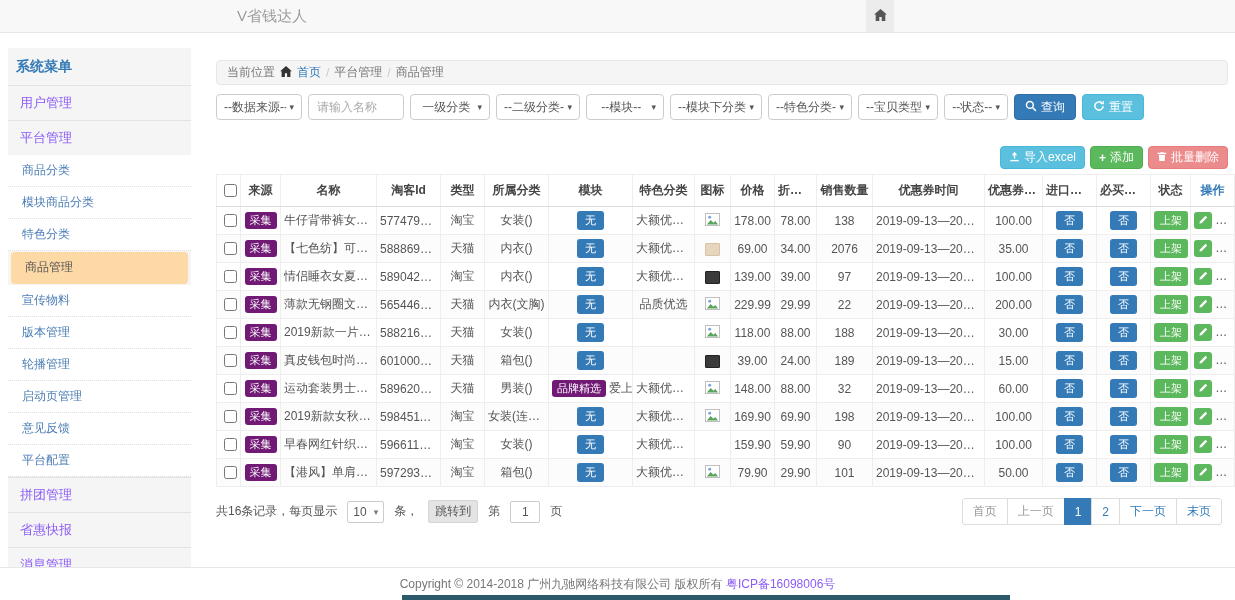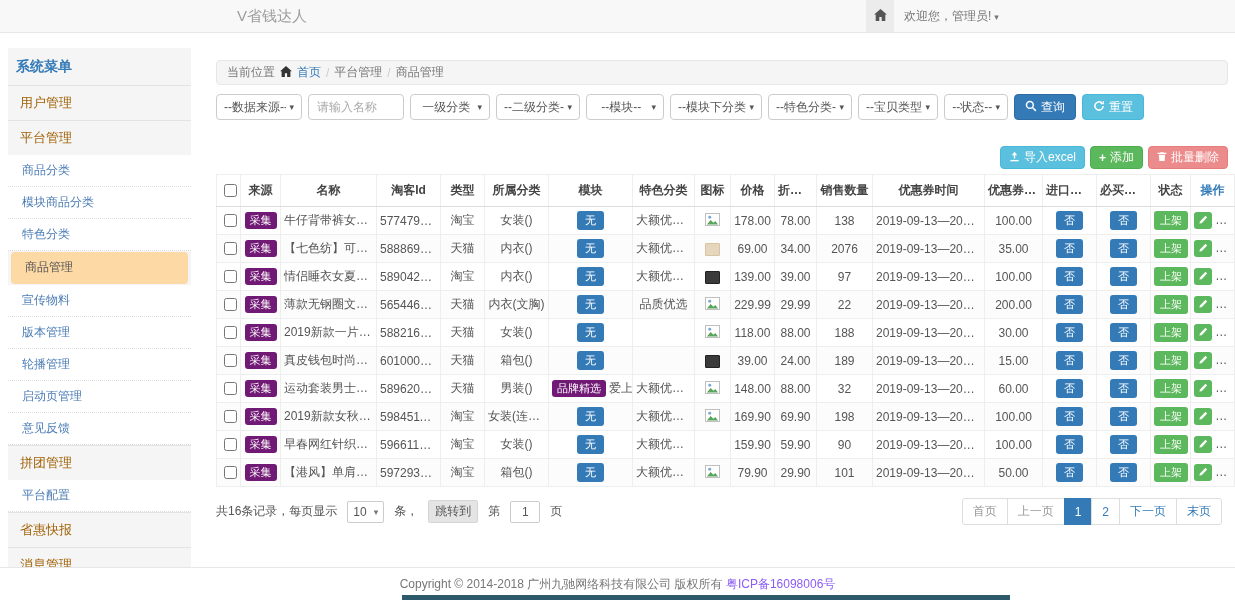--- a/index.html
+++ b/index.html
@@ -15,21 +15,21 @@
   .brand { position:absolute; left:237px; top:0; line-height:32px; font-size:15px; color:#9d9d9d; }
   .home-box { position:absolute; left:866px; top:0; width:28px; height:32px;
     background:#ececec; display:flex; align-items:center; justify-content:center; cursor:pointer; }
   .welcome { position:absolute; left:904px; top:0; line-height:32px; color:#777; cursor:pointer; }
   .caret { font-size:9px; color:#777; margin-left:3px; }
   
   .sidebar { position:absolute; left:8px; top:48px; width:183px; height:520px;
     background:#f5f5f5; overflow:hidden; }
   .sidebar-title { color:#337ab7; font-weight:bold; font-size:14px; padding:10px 8px 9px 8px; }
   .side-item { cursor:pointer; }
-  .side-item.top { background:#f5f5f5; color:#a16207; font-size:13px; padding:8px 12px;
+  .side-item.top { background:#f5f5f5; color:#8b5cf6; font-size:13px; padding:8px 12px;
     border-top:1px solid #e3e3e3; }
   .side-item.sub { background:#fff; color:#4a7cb5; font-size:12px; padding:7px 12px 7px 14px;
     border-bottom:1px dotted #ddd; }
   .side-item.sub.active { background:#fdd9a6; border-radius:4px; margin:1px 3px; color:#555;
     border-bottom:1px solid #fdd9a6; }
   
   .main { position:absolute; left:216px; top:60px; width:1012px; }
   .breadcrumb { display:flex; align-items:center; gap:5px; height:25px; padding:0 10px;
     background:#f5f5f5; border:1px solid #e7e7e7; border-radius:4px; color:#777; }
   .breadcrumb a { color:#337ab7; text-decoration:none; cursor:pointer; }
@@ -99,41 +99,38 @@
 
 <div class="topbar">
   <div class="brand">V省钱达人</div>
   <div class="home-box">
     <span>
       <svg width="13" height="12" viewBox="0 0 16 15" fill="#555">
           <path d="M8 0l8 7h-2v8h-4.5V10h-3v5H2V7H0l8-7z"></path>
         </svg>
     </span>
   </div>
-  <div class="welcome">
-    <span>欢迎您，管理员!</span><span class="caret">▾</span>
-  </div>
 </div>
 
 <div class="sidebar">
   <div class="sidebar-title">系统菜单</div>
   <div id="sidebar-list">
       <div class="side-item top">用户管理</div>
       <div class="side-item top">平台管理</div>
       <div class="side-item sub">商品分类</div>
       <div class="side-item sub">模块商品分类</div>
       <div class="side-item sub">特色分类</div>
       <div class="side-item sub active">商品管理</div>
       <div class="side-item sub">宣传物料</div>
       <div class="side-item sub">版本管理</div>
       <div class="side-item sub">轮播管理</div>
       <div class="side-item sub">启动页管理</div>
       <div class="side-item sub">意见反馈</div>
+      <div class="side-item sub">平台配置</div>
       <div class="side-item top">拼团管理</div>
-      <div class="side-item sub">平台配置</div>
       <div class="side-item top">省惠快报</div>
       <div class="side-item top">消息管理</div>
     </div>
 </div>
 
 <div class="main">
 
   <div class="breadcrumb">
     <span>当前位置</span>
     <span>

